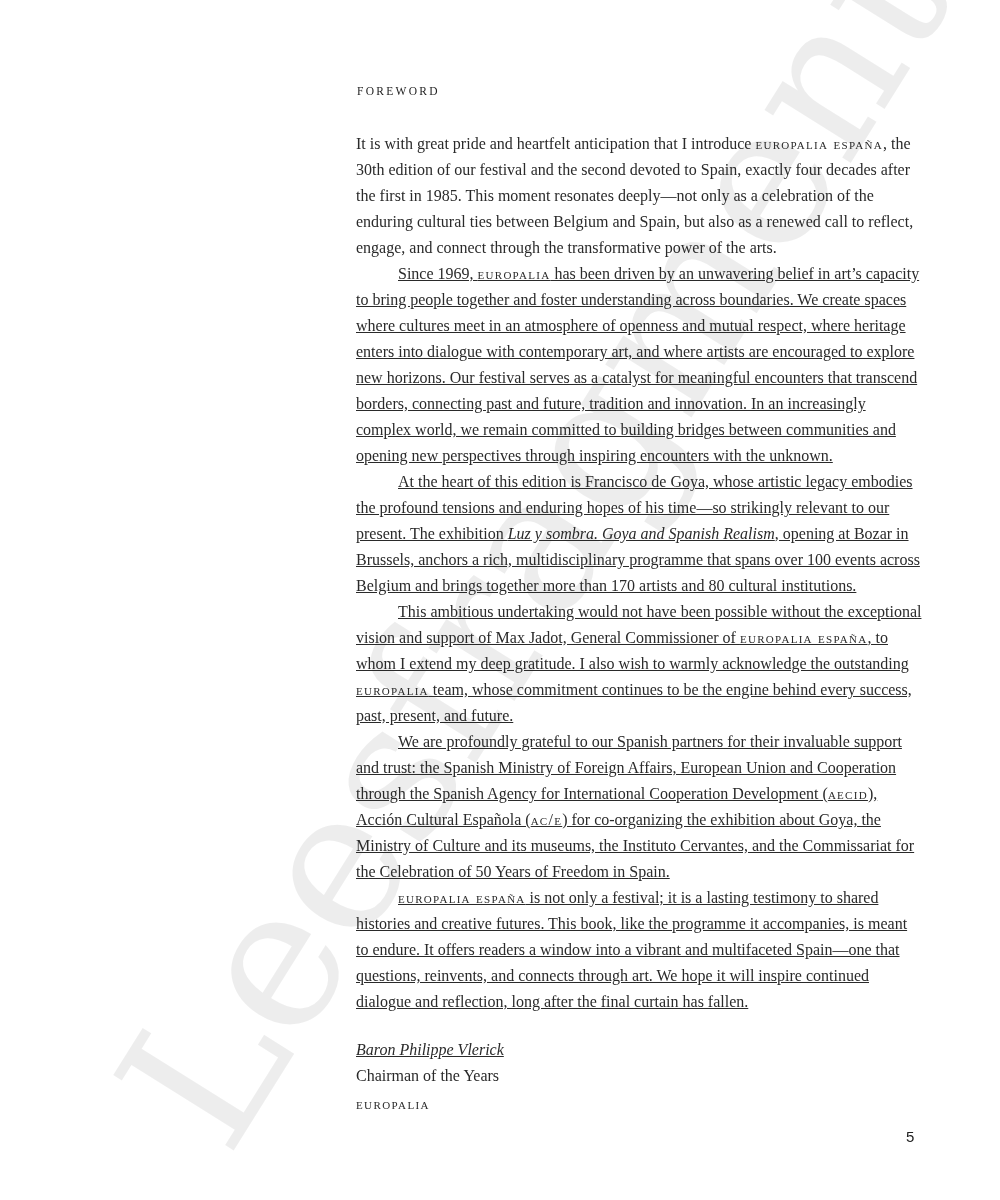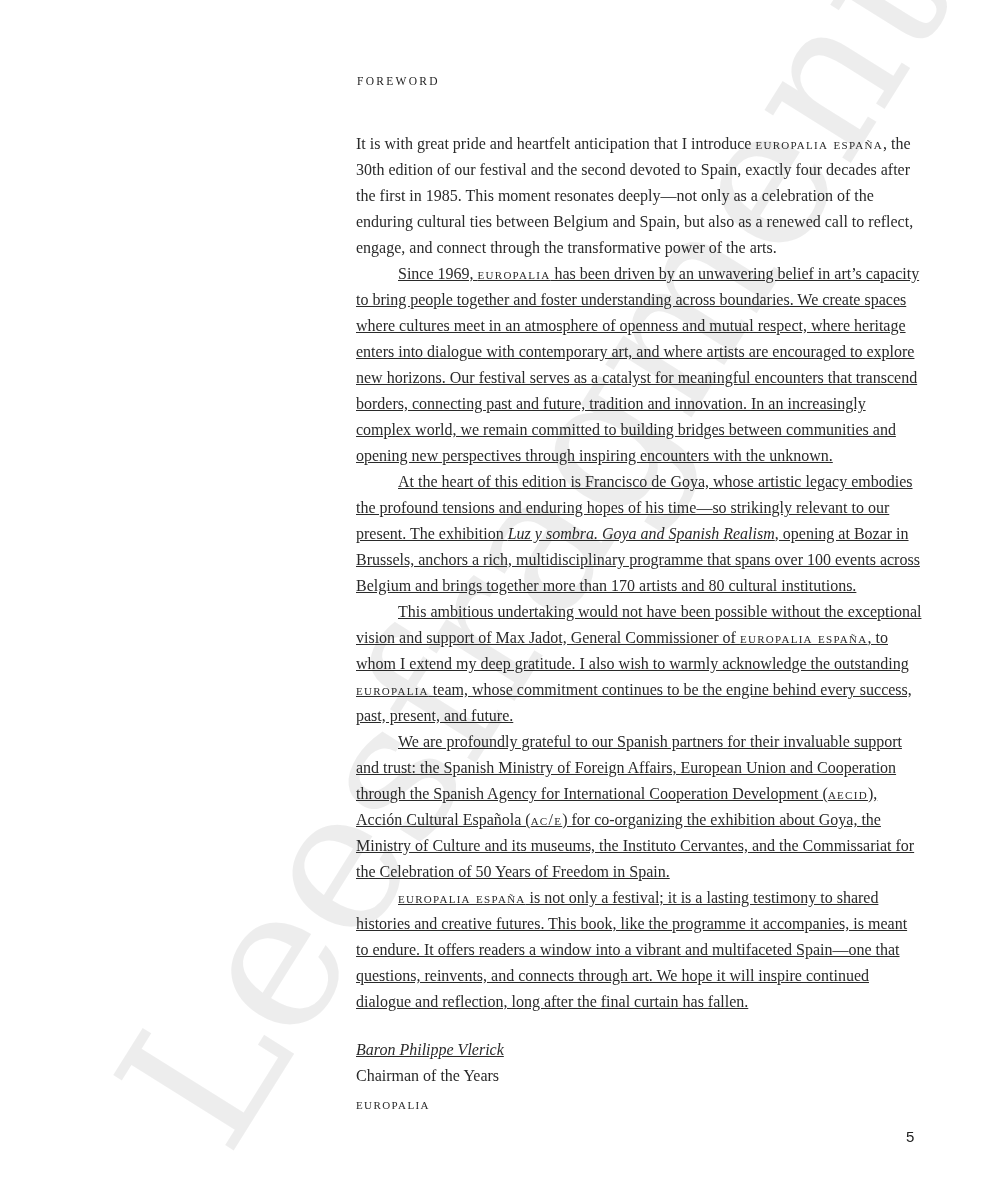--- a/index.html
+++ b/index.html
@@ -27,21 +27,21 @@
     transform: rotate(-58deg);
     transform-origin: left top;
     z-index: 0;
     pointer-events: none;
     user-select: none;
   }
 
   .kicker {
     position: absolute;
     left: 357px;
-    top: 75px;
+    top: 85px;
     font-size: 11.5px;
     letter-spacing: 2.3px;
     color: #222222;
     z-index: 1;
   }
 
   .body-text {
     position: absolute;
     left: 356px;
     top: 131px;

